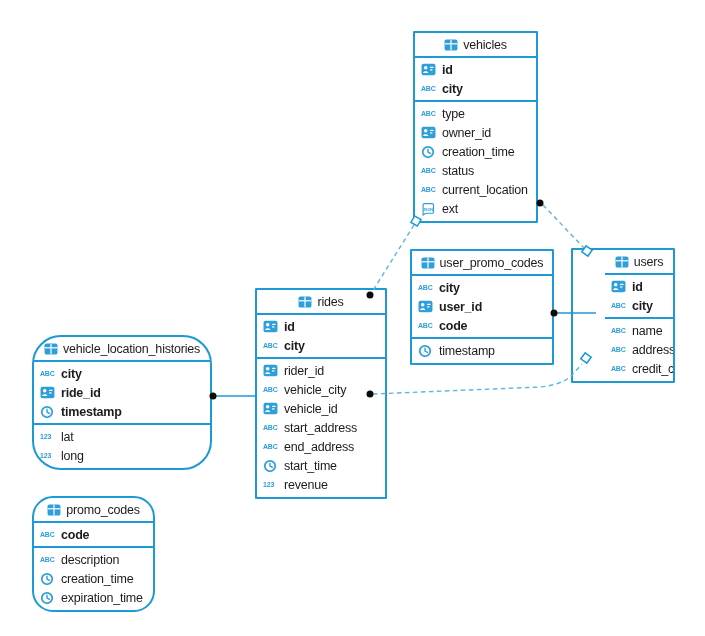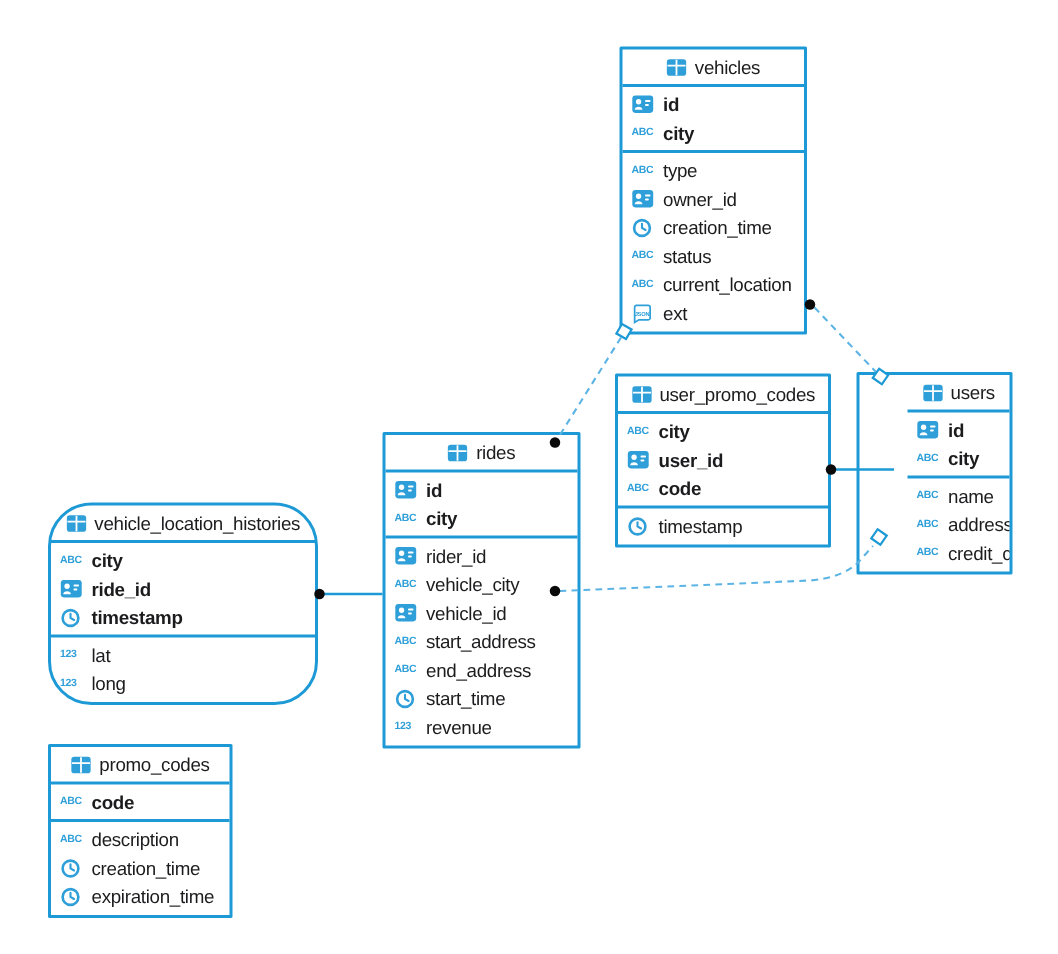--- a/index.html
+++ b/index.html
@@ -371,21 +371,21 @@
           <span class="col-name">lat</span>
         </div>
         <div class="col-row">
           <span class="icon">
             <span class="glyph">123</span>
           </span>
           <span class="col-name">long</span>
         </div>
       </div>
   </div>
-    <div class="table-node" style="left: 32px; top: 496px; width: 123px;">
+    <div class="table-node" style="left: 32px; top: 496px; width: 123px; border-radius: 21px;">
     <div class="t-header">
       <span class="icon">
           <svg viewBox="0 0 16 14" width="14" height="12">
             <rect x="0.5" y="0.5" width="15" height="13" rx="2.2" fill="currentColor"></rect>
             <line x1="1" y1="5.6" x2="15" y2="5.6" stroke="#fff" stroke-width="1.4"></line>
             <line x1="8" y1="1" x2="8" y2="13" stroke="#fff" stroke-width="1.4"></line>
           </svg>
         </span>
       <span class="t-title">promo_codes</span>
     </div>

